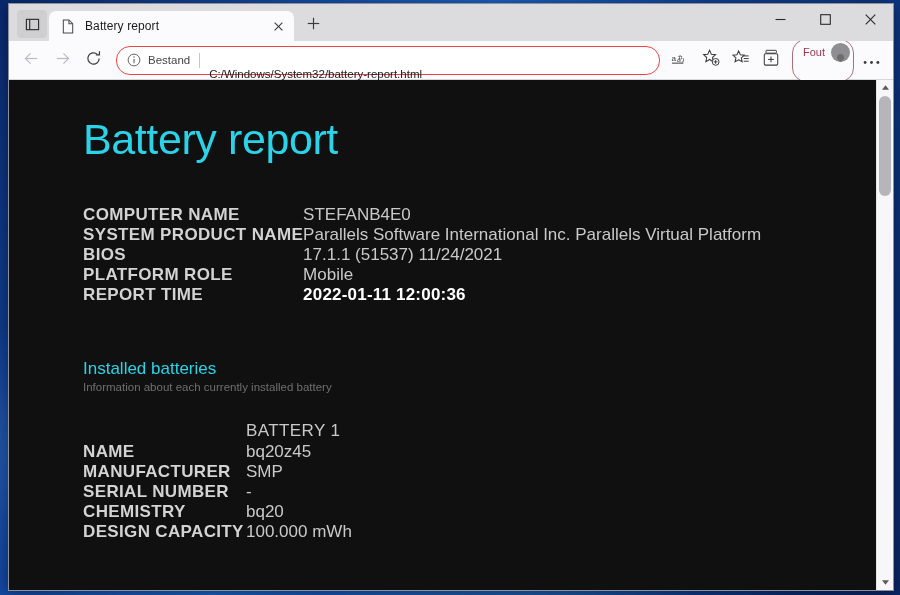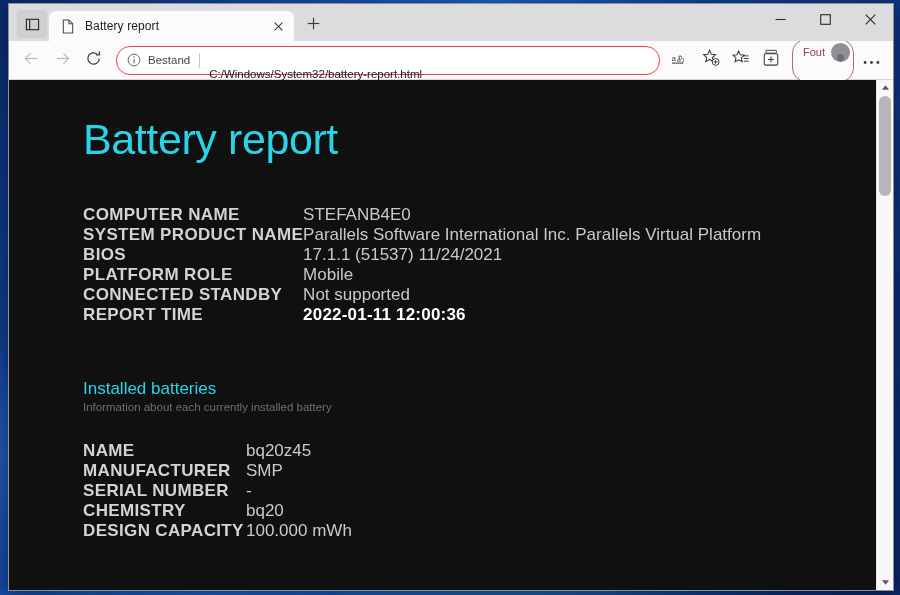--- a/index.html
+++ b/index.html
@@ -540,35 +540,35 @@
               </tr>
               <tr>
                 <td class="k">BIOS</td>
                 <td class="v">17.1.1 (51537) 11/24/2021</td>
               </tr>
               <tr>
                 <td class="k">PLATFORM ROLE</td>
                 <td class="v">Mobile</td>
               </tr>
               <tr>
-                <td class="k">CONNECTED STANDBY</td>
-                <td class="v">Not supported</td>
-              </tr>
-              <tr>
                 <td class="k">REPORT TIME</td>
                 <td class="v emph">2022-01-11  12:00:36</td>
               </tr>
             </tbody>
         </table>
 
         <h2 class="section-title">Installed batteries</h2>
         <div class="section-sub">Information about each currently installed battery</div>
 
         <table class="kv">
           <tbody>
+              <tr>
+                <td class="k"></td>
+                <td class="v col-head">BATTERY 1</td>
+              </tr>
               <tr>
                 <td class="k">NAME</td>
                 <td class="v">bq20z45</td>
               </tr>
               <tr>
                 <td class="k">MANUFACTURER</td>
                 <td class="v">SMP</td>
               </tr>
               <tr>
                 <td class="k">SERIAL NUMBER</td>

